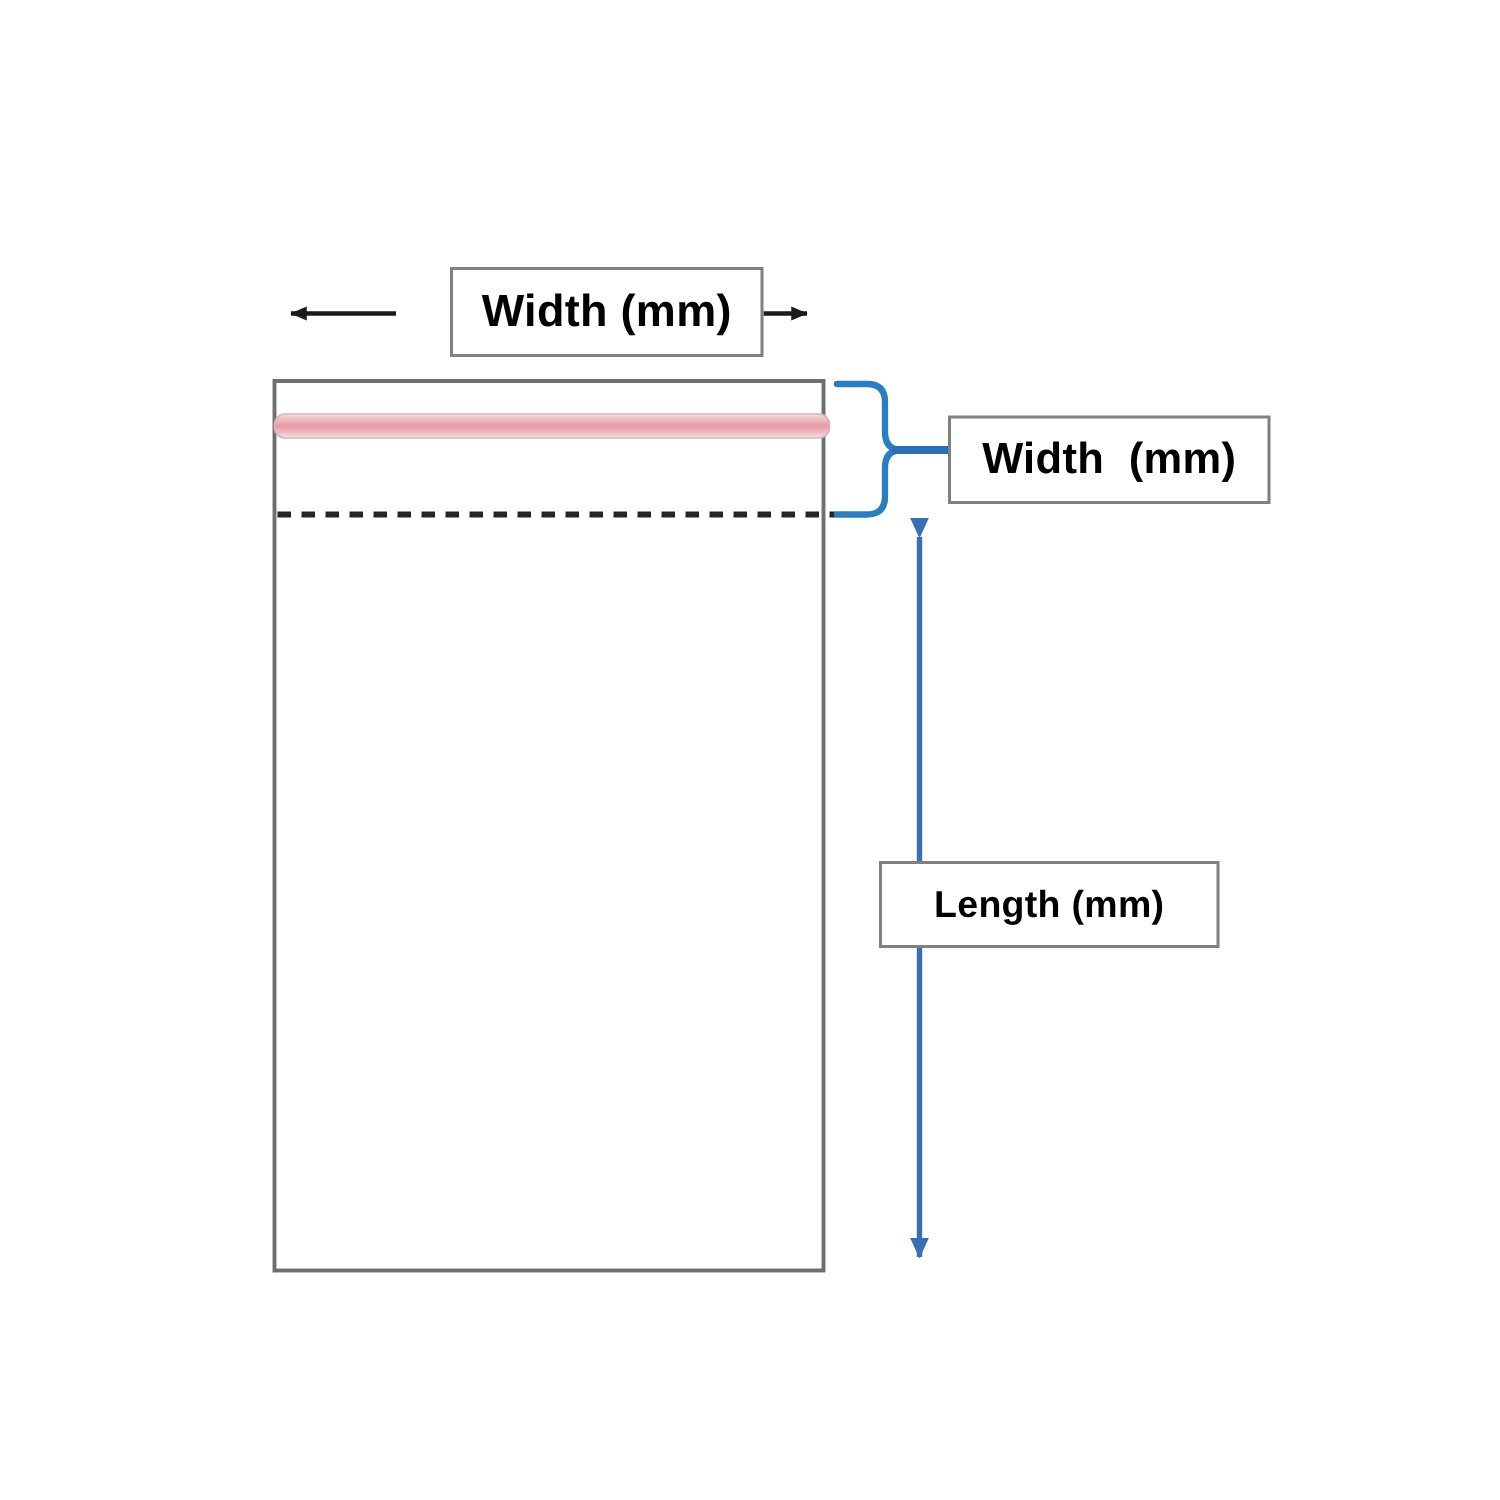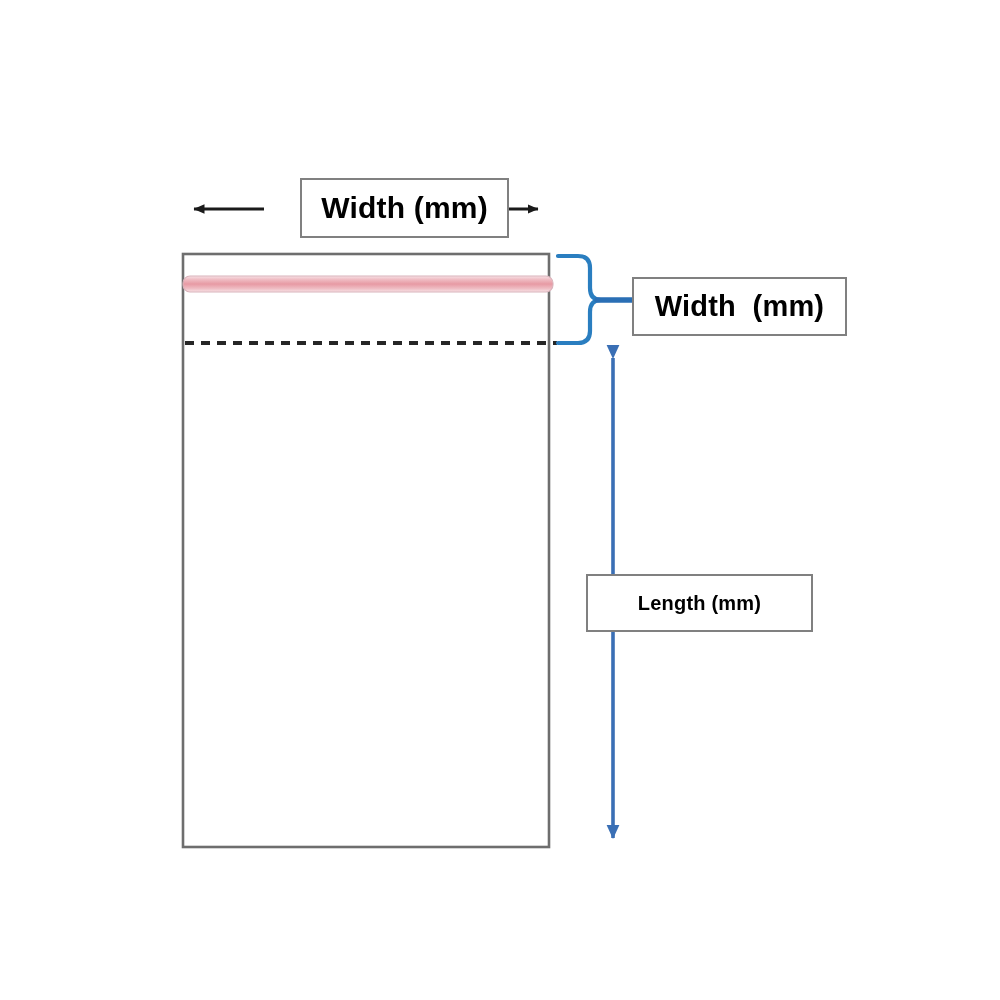--- a/index.html
+++ b/index.html
@@ -54,21 +54,21 @@
     top: 277px;
     width: 215px;
     height: 59px;
     font-size: 29px;
   }
   #length-label-box {
     left: 586px;
     top: 574px;
     width: 227px;
     height: 58px;
-    font-size: 20px;
+    font-size: 25px;
   }
 </style>
 </head>
 <body>
 
 <div id="canvas">
 
   <svg id="vector-layer" viewBox="0 0 1000 1000" width="1000" height="1000">
     <defs>
 

